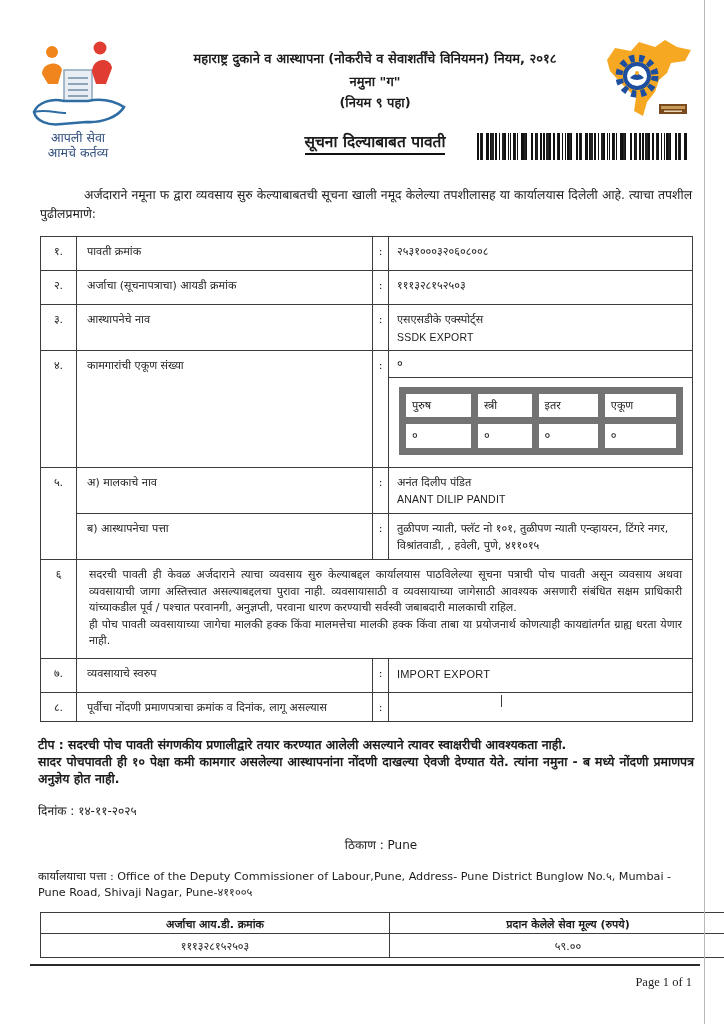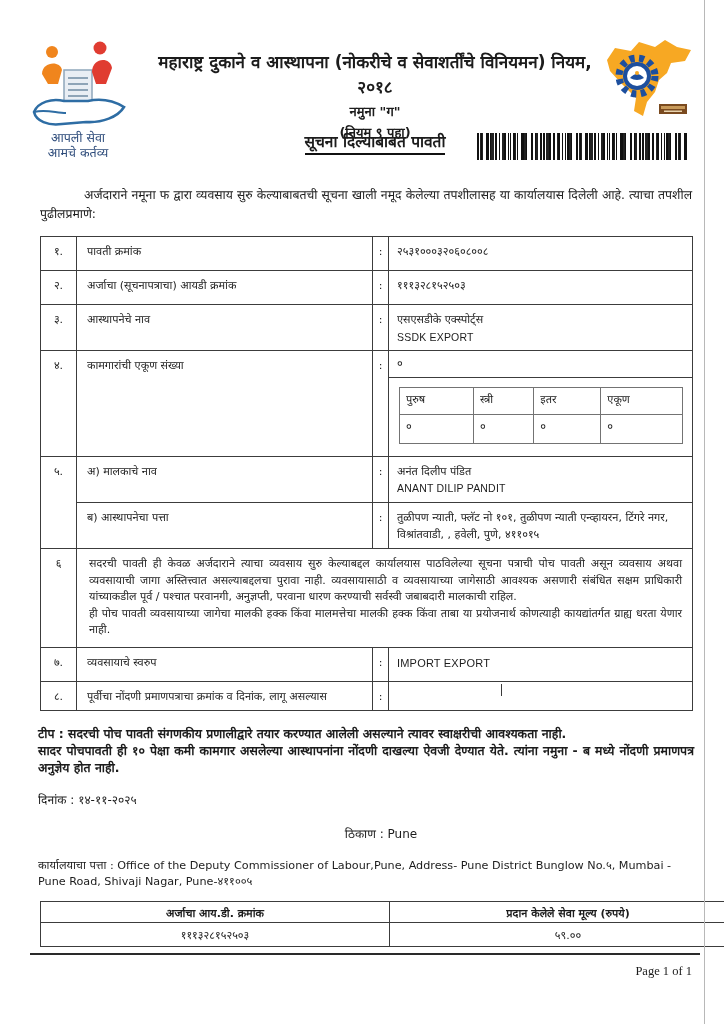--- a/index.html
+++ b/index.html
@@ -8,21 +8,21 @@
     width:724px; height:1024px; position:relative; overflow:hidden;
     font-family:"DejaVu Sans","Liberation Sans",sans-serif;
     color:#1c1c1c; -webkit-font-smoothing:antialiased;
   }
   .scan-edge { position:absolute; left:704px; top:0; width:1px; height:1024px; background:#b8b8b8; }
 
   
   .header { position:relative; height:132px; margin-top:38px; }
   .logo-left { position:absolute; left:26px; top:2px; width:110px; }
   .title-block { position:absolute; left:150px; width:450px; top:12px; text-align:center; }
-  .title-line1 { font-weight:bold; font-size:17px; line-height:1.45; }
+  .title-line1 { font-weight:bold; font-size:13px; line-height:1.45; }
   .title-line2 { font-weight:bold; font-size:13px; margin-top:3px; }
   .title-line3 { font-weight:bold; font-size:13px; margin-top:3px; }
   .logo-right { position:absolute; right:28px; top:0; width:95px; height:92px; }
   .receipt-title { position:absolute; left:150px; width:450px; top:92px; text-align:center; }
   .receipt-title span { font-weight:bold; font-size:15.5px; border-bottom:2px solid #111; padding-bottom:2px; }
   .barcode {
     position:absolute; right:36px; top:95px; width:211px; height:27px;
     background:
       repeating-linear-gradient(90deg,#111 0 2px,rgba(0,0,0,0) 2px 4px,#111 4px 5px,rgba(0,0,0,0) 5px 9px),
       repeating-linear-gradient(90deg,#111 0 1px,rgba(0,0,0,0) 1px 3px,#222 3px 6px,rgba(0,0,0,0) 6px 11px),
@@ -42,21 +42,21 @@
   .c-val { width:304px; padding:7px 6px 5px 8px; }
   .val-en { font-family:"Liberation Sans","DejaVu Sans",sans-serif; font-size:10.5px; letter-spacing:.2px; margin-top:1px; }
   .h34 { height:34px; } .h46 { height:46px; } .h28 { height:28px; }
   .label-sm { font-size:10.3px; }
 
   
   .v4 { padding:0 !important; }
   .v4-total { padding:5px 8px 4px; }
   .v4-sub { border-top:1px solid #3c3c3c; padding:9px 6px 12px 10px; }
   .sub-table { width:284px; }
-  .sub-table td { border:1px solid #737373; padding:4px 6px 3px; vertical-align:top; font-size:11px; }
+  .sub-table td { border:7px solid #737373; padding:4px 6px 3px; vertical-align:top; font-size:11px; }
   .sub-table .sh { height:27px; } .sub-table .sv { height:29px; }
 
   
   .c-text6 { padding:7px 10px 8px 12px !important; text-align:justify; font-size:10.9px; line-height:1.58; }
   .c-text6 p + p { margin-top:0; }
 
   .v8 { position:relative; }
   .stray { position:absolute; left:112px; top:2px; width:1px; height:12px; background:#3a3a3a; }
 
   

